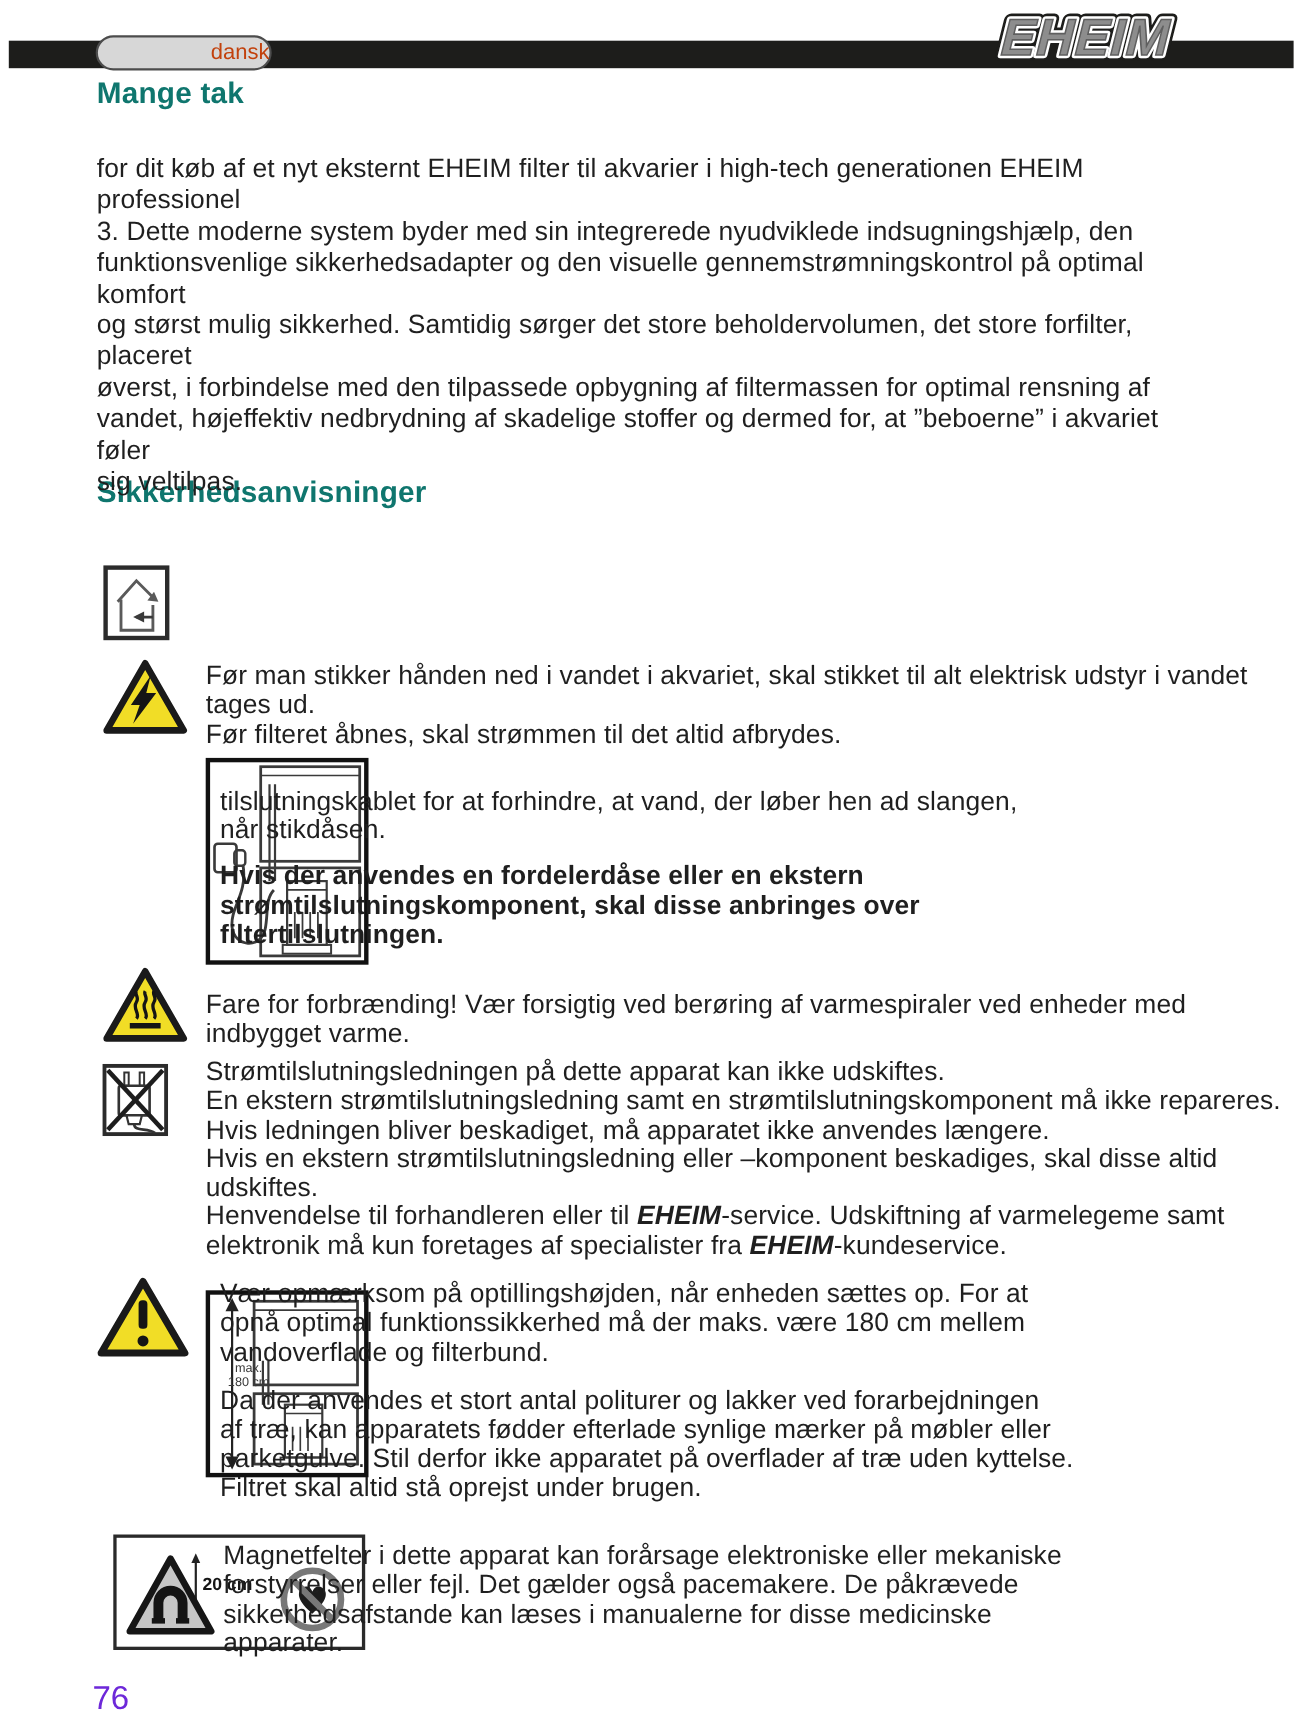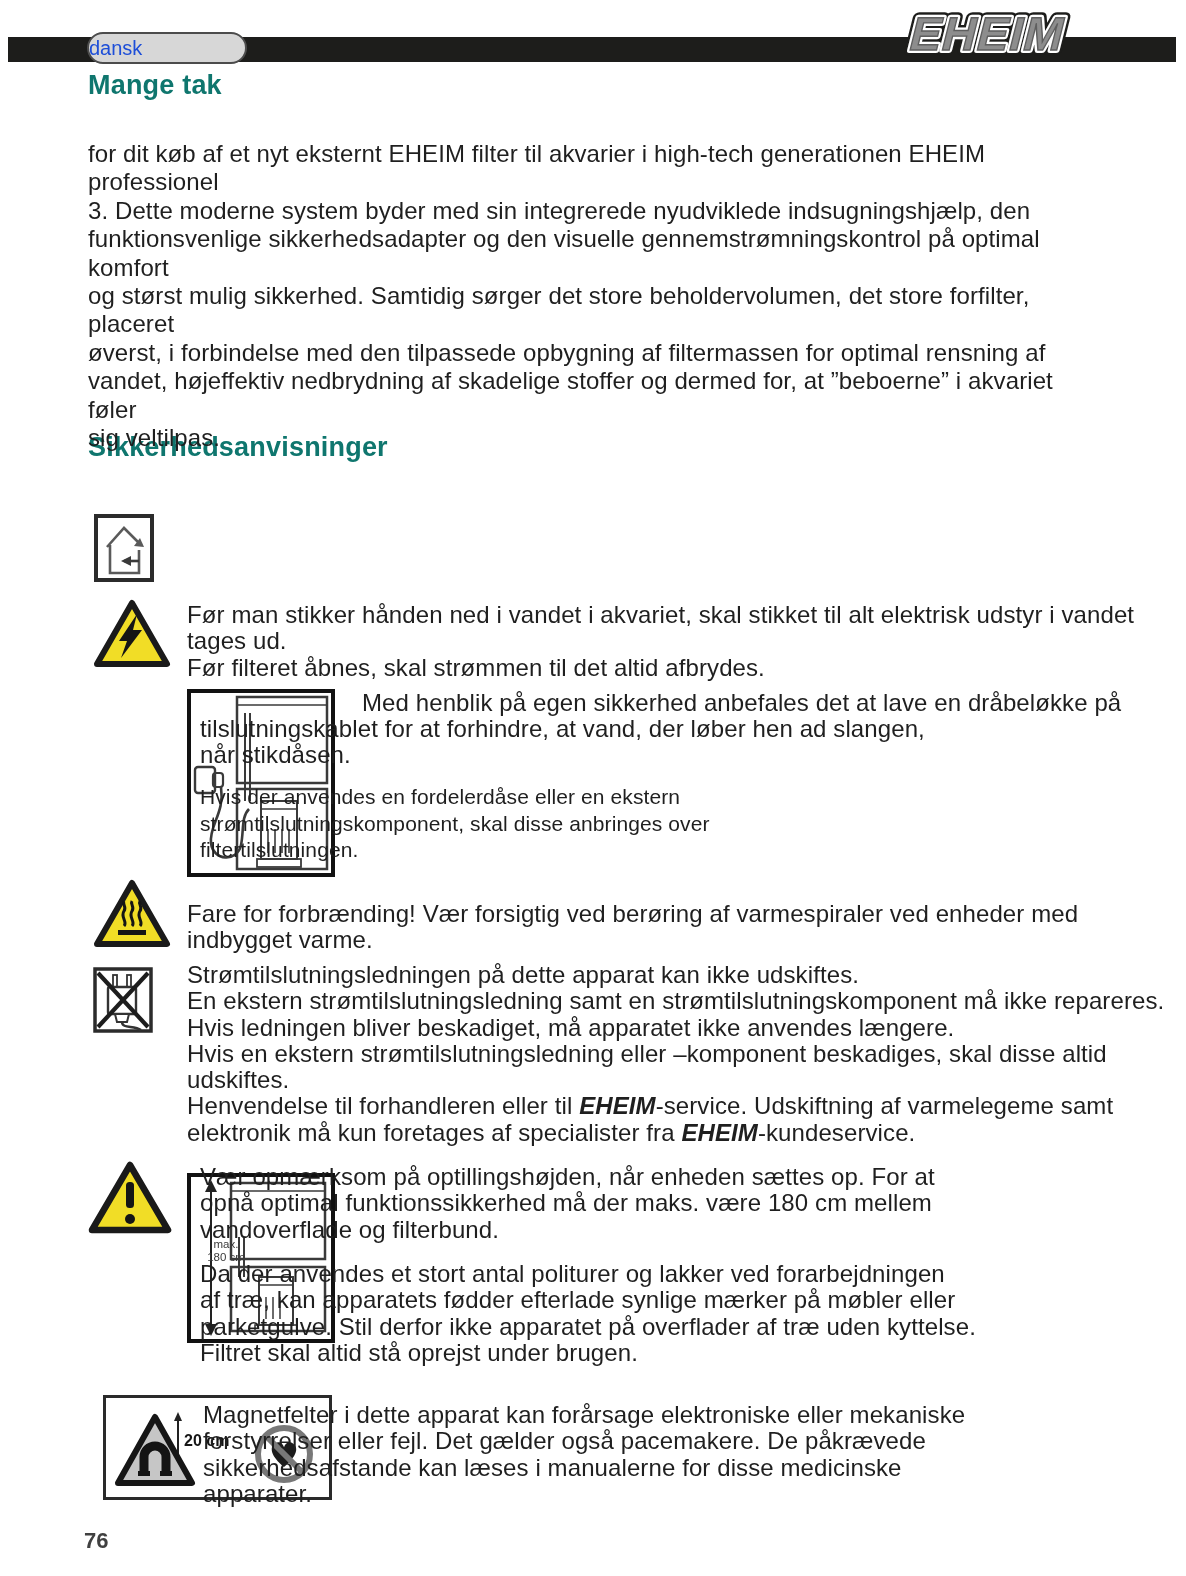--- a/index.html
+++ b/index.html
@@ -5,35 +5,35 @@
   html,body{margin:0;padding:0;background:#ffffff;}
   .page{
     position:relative;width:1186px;height:1576px;background:#ffffff;overflow:hidden;
     font-family:"Liberation Sans","DejaVu Sans",sans-serif;color:#1c1c1c;
   }
   .abs{position:absolute;}
   .topbar{left:8px;top:37px;width:1168px;height:25px;background:#1d1d1b;z-index:1;}
   .langtab{
     left:87px;top:32px;width:156px;height:28px;background:#d7d7d7;
     border:2px solid #4c4c4c;border-radius:16px;z-index:2;
-    display:flex;align-items:center;justify-content:flex-start;
-    font-size:20px;color:#1d4ed8;
+    display:flex;align-items:center;justify-content:flex-end;
+    font-size:20px;color:#c2410c;
   }
   .logo{left:893px;top:2px;z-index:3;}
   h1.title,h2.title{margin:0;font-size:27px;font-weight:bold;color:#0f766e;letter-spacing:.2px;}
   .body-txt{font-size:24px;line-height:26.3px;white-space:pre-line;color:#1f1f1f;z-index:5;letter-spacing:.1px;}
   .intro{line-height:28.4px;width:1010px;}
-  .bold-txt{font-weight:normal;font-size:21px;line-height:26.5px;}
+  .bold-txt{font-weight:bold;font-size:24px;line-height:26.5px;}
   .rich strong{font-weight:bold;font-style:italic;}
   .figbox{border:4px solid #111;background:transparent;z-index:1;box-sizing:border-box;}
   .figbox-thin{border:3px solid #2a2a2a;background:transparent;z-index:1;box-sizing:border-box;}
   .fig-label{font-size:11.5px;line-height:12.5px;color:#3a3a3a;white-space:pre-line;z-index:2;text-align:center;}
   .maxlabel-wrap{z-index:2;}
   .icon{z-index:4;}
-  .pageno{font-size:22px;color:#404040;z-index:5;font-weight:bold;}
+  .pageno{font-size:30px;color:#6d28d9;z-index:5;}
 </style>
 </head>
 <body>
 
 <div class="page">
 
   <div class="abs topbar"></div>
 
   <div class="abs langtab">
     <span>dansk</span>
@@ -94,21 +94,20 @@
       <line x1="77" y1="136" x2="77" y2="160" stroke="#3a3a3a" stroke-width="1.6"></line>
       <line x1="84" y1="136" x2="84" y2="160" stroke="#3a3a3a" stroke-width="1.6"></line>
       <line x1="91" y1="136" x2="91" y2="160" stroke="#3a3a3a" stroke-width="1.6"></line>
       <line x1="98" y1="136" x2="98" y2="160" stroke="#3a3a3a" stroke-width="1.6"></line>
       <rect x="66" y="166" width="44" height="8" fill="none" stroke="#3a3a3a" stroke-width="1.8"></rect>
       <rect x="4" y="74" width="20" height="26" rx="3" fill="none" stroke="#3a3a3a" stroke-width="2.4"></rect>
       <rect x="22" y="80" width="10" height="14" rx="3" fill="none" stroke="#3a3a3a" stroke-width="2.2"></rect>
       <path d="M30,94 C 34,120 18,132 20,150 C 22,168 46,170 50,152 C 53,138 50,124 58,116" fill="none" stroke="#3a3a3a" stroke-width="2.6"></path>
     </svg>
   </div>
-  <div class="abs body-txt" style="left:362px;top:690px;">Med henblik på egen sikkerhed anbefales det at lave en dråbeløkke på</div>
   <div class="abs body-txt" style="left:200px;top:716px;">tilslutningskablet for at forhindre, at vand, der løber hen ad slangen,
 når stikdåsen.</div>
   <div class="abs body-txt bold-txt" style="left:200px;top:784px;">Hvis der anvendes en fordelerdåse eller en ekstern
 strømtilslutningskomponent, skal disse anbringes over
 filtertilslutningen.</div>
 
   <div class="abs icon" style="left:93px;top:878px;">
     <svg width="78" height="72" viewBox="0 0 78 72">
       <polygon points="39,5 74,66 4,66" fill="#f1dd26" stroke="#1a1a1a" stroke-width="6" stroke-linejoin="round"></polygon>
       <rect x="25" y="52" width="28" height="5" fill="#151515"></rect>

